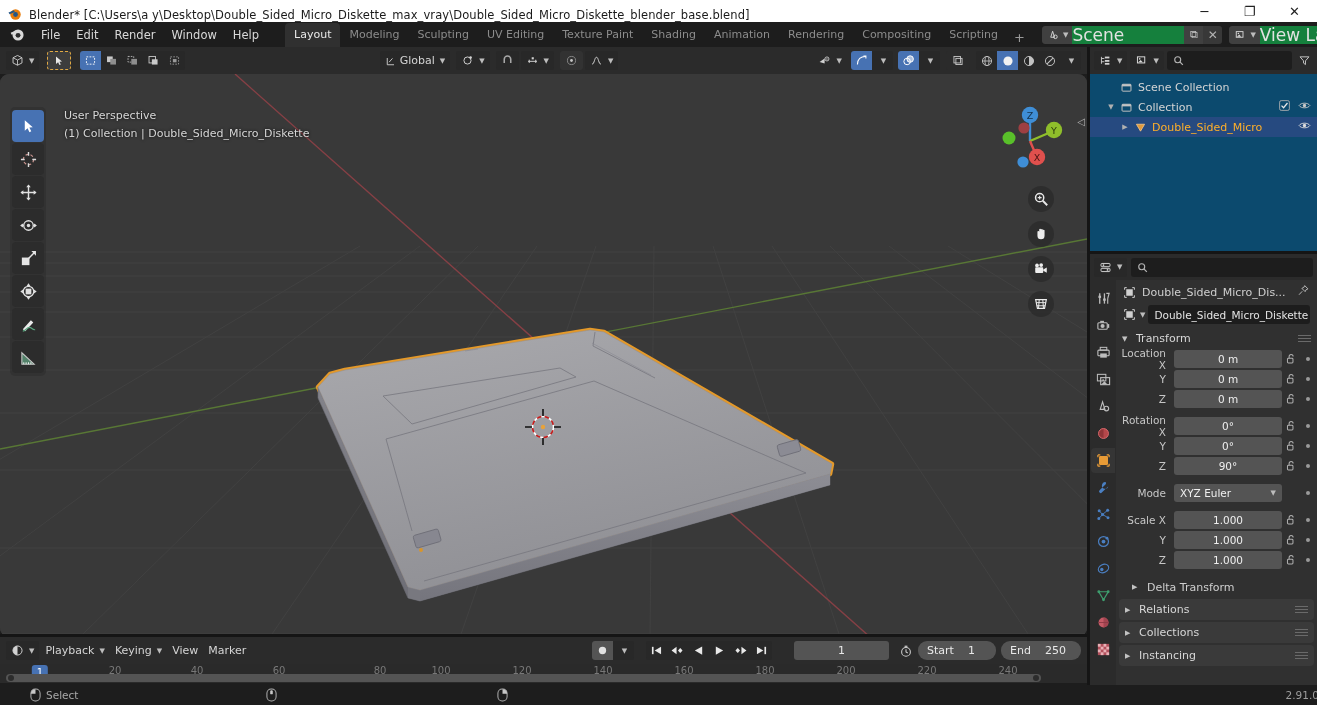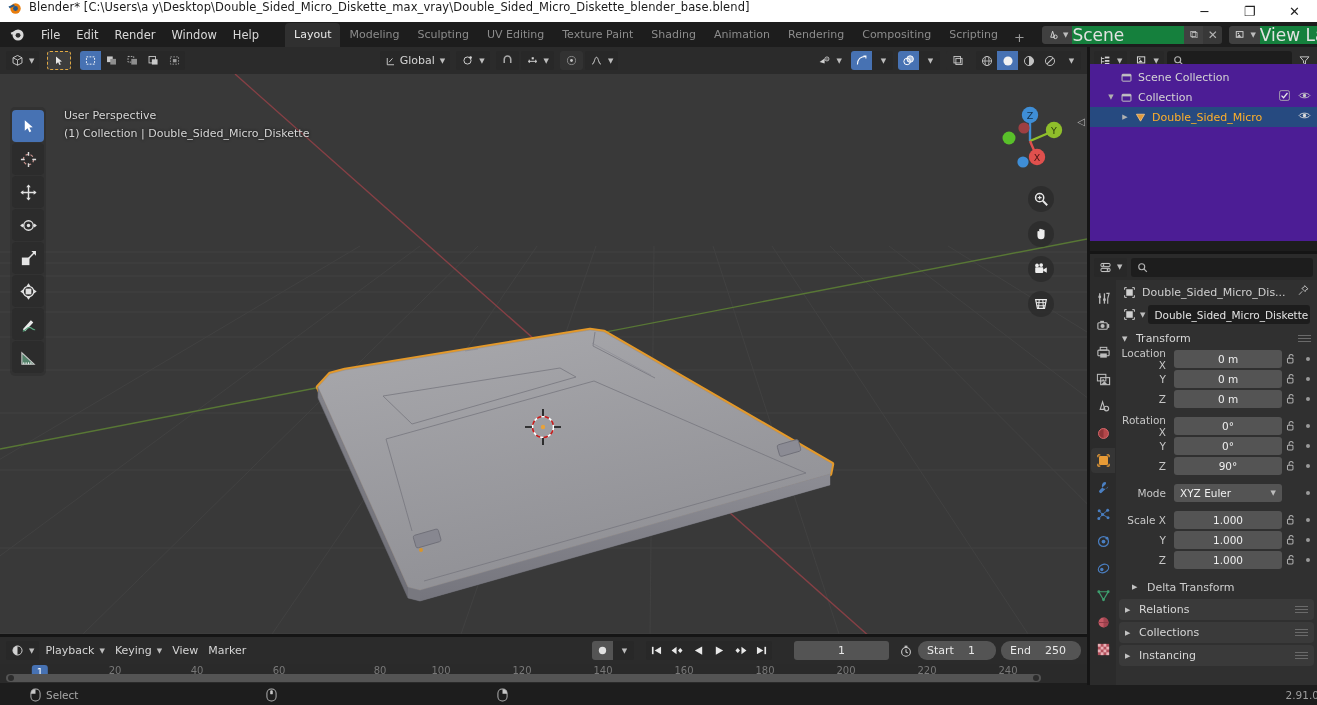--- a/index.html
+++ b/index.html
@@ -10,21 +10,21 @@
     font-size: 11px;
     color: #e6e6e6;
     overflow: hidden;
   }
   #app { position: relative; width: 1317px; height: 705px; }
 
   
   .titlebar {
     position: absolute; left: 0; top: 0; width: 1317px; height: 22px;
     background: #ffffff; color: #1a1a1a;
-    display: flex; align-items: flex-start;
+    display: flex; align-items: flex-end;
     font-size: 11.5px;
   }
   .titlebar .tb-icon { width: 16px; height: 16px; margin: 0 6px 0 7px; flex: 0 0 auto; }
   .titlebar .tb-text { white-space: nowrap; letter-spacing: .1px; }
   .win-btns { position: absolute; right: 0; top: 0; height: 22px; display: flex; }
   .win-btn {
     width: 45px; height: 22px; display: flex; align-items: center; justify-content: center;
     color: #222; font-size: 13px;
   }
 
@@ -80,21 +80,21 @@
   .hbtn.flat { background: transparent; }
   .seg { display: flex; align-items: center; background: #282828; border-radius: 3px; overflow: hidden; }
   .seg > .sq {
     width: 21px; height: 19px; display: flex; align-items: center; justify-content: center;
   }
   .seg > .sq.on { background: #4772b3; }
 
   
   .viewport {
     position: absolute; left: 0; top: 74px; width: 1087px; height: 563px;
-    background: #393939; overflow: hidden;
+    background: #393939; overflow: hidden; border-radius: 9px;
   }
   .vp-overlay-text {
     position: absolute; left: 64px; top: 33px;
     font-size: 11px; color: #d6d6d6; line-height: 18px;
     text-shadow: 0 0 3px rgba(0,0,0,.85); pointer-events: none;
   }
   .toolshelf {
     position: absolute; left: 10px; top: 33px; width: 36px;
     background: #28282866; border-radius: 5px; padding: 2px 0;
   }
@@ -156,22 +156,22 @@
     display: flex; align-items: center; gap: 14px; padding: 0 9px;
     font-size: 11px; color: #e8e8e8;
   }
 
   
   .outliner-header {
     position: absolute; left: 1090px; top: 47px; width: 227px; height: 27px;
     background: #2b2b2b; display: flex; align-items: center; padding: 0 4px; gap: 3px;
   }
   .outliner {
-    position: absolute; left: 1090px; top: 64px; width: 227px; height: 177px;
-    background: #4c1d95; padding-top: 3px; overflow: hidden;
+    position: absolute; left: 1090px; top: 74px; width: 227px; height: 177px;
+    background: #0c4a6e; padding-top: 3px; overflow: hidden;
   }
   .ol-row {
     height: 20px; display: flex; align-items: center; font-size: 11px;
     color: #d4d4d4; position: relative; padding-right: 6px;
   }
   .ol-row.selected { background: #264a80; }
   .ol-row.selected .ol-label { color: #ffaf29; }
   .ol-disclosure { width: 14px; text-align: center; color: #b0b0b0; font-size: 7px; flex: 0 0 auto; }
   .ol-icon { width: 17px; display: flex; align-items: center; justify-content: center; flex: 0 0 auto; }
   .ol-label { margin-left: 3px; white-space: nowrap; }

